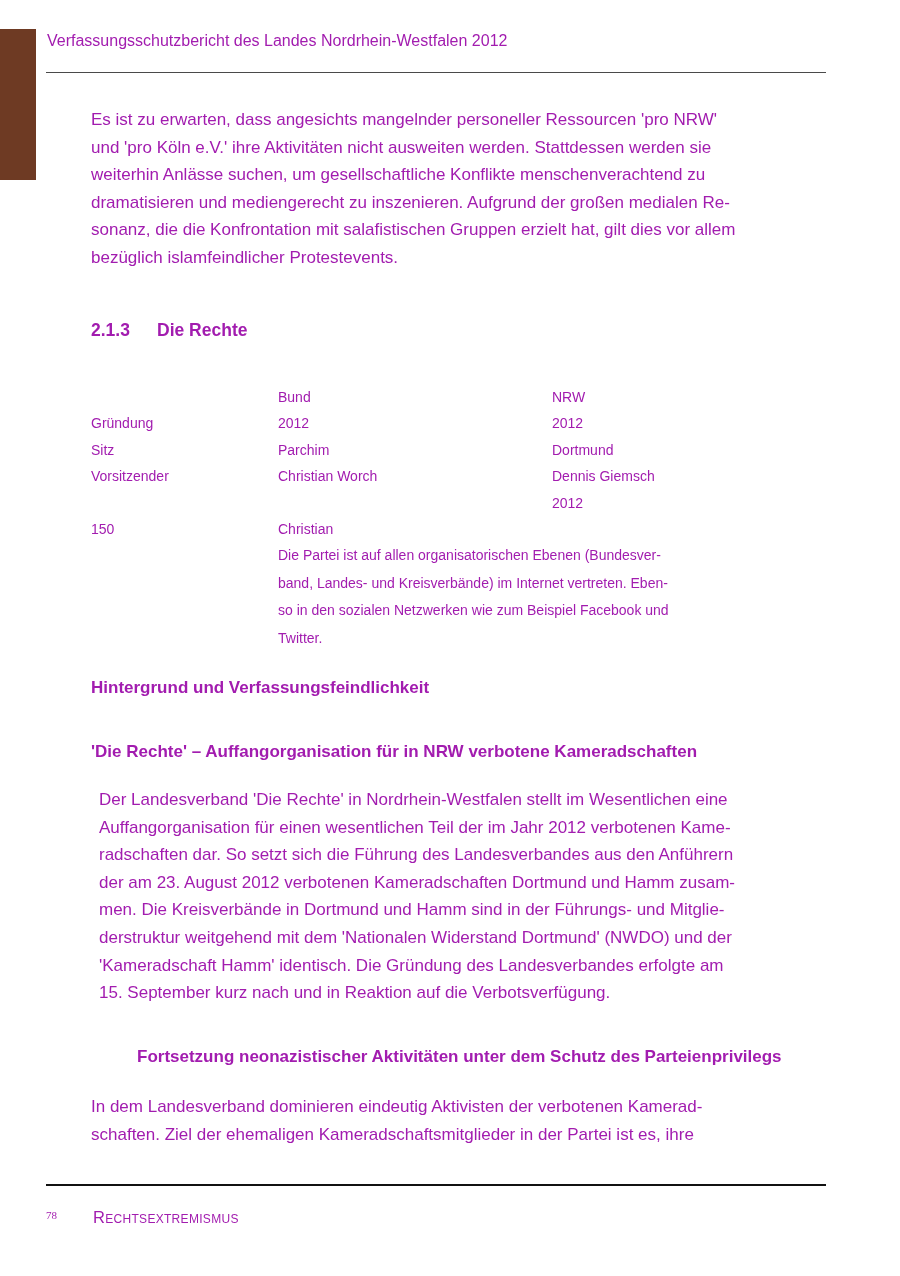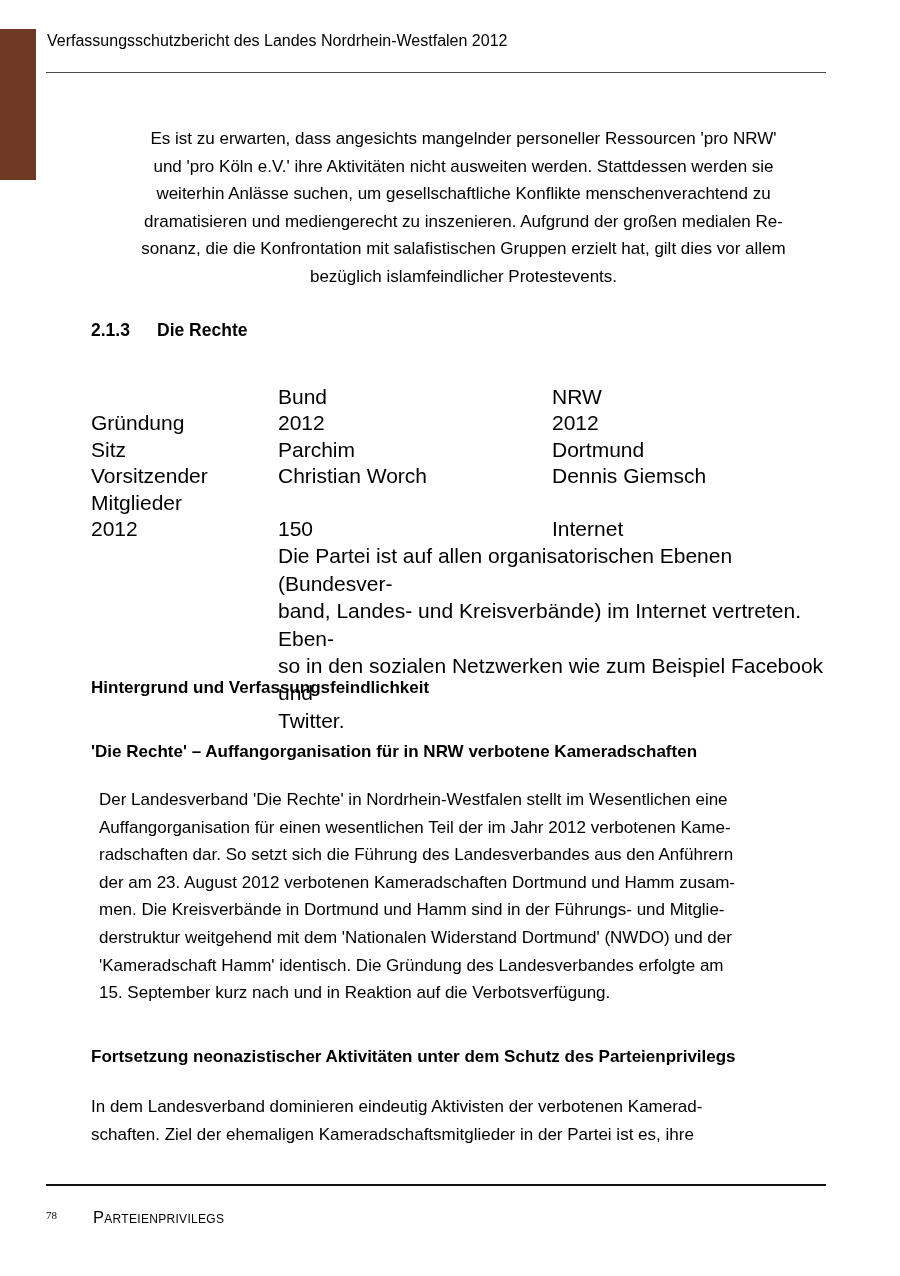--- a/index.html
+++ b/index.html
@@ -6,21 +6,21 @@
     margin: 0;
     padding: 0;
     background: #ffffff;
   }
   .page {
     position: relative;
     width: 900px;
     height: 1268px;
     background: #ffffff;
     font-family: "Liberation Sans", "DejaVu Sans", sans-serif;
-    color: #000000;
+    color: #a21caf;
     overflow: hidden;
   }
   .thumb-marker {
     position: absolute;
     left: 0;
     top: 29px;
     width: 36px;
     height: 151px;
   }
   .header-title {
@@ -48,21 +48,21 @@
     background: #111111;
   }
   .bodytext {
     position: absolute;
     left: 91px;
     width: 745px;
     font-size: 17px;
     line-height: 27.6px;
     white-space: pre-line;
   }
-  .para-intro       { top: 125px; text-align: center; }
+  .para-intro       { top: 106px; }
   .para-auffang     { top: 786px; margin-left: 8px; }
   .para-fortsetzung { top: 1093px; }
   .section-heading {
     position: absolute;
     left: 91px;
     top: 320px;
     font-size: 17.5px;
     font-weight: bold;
     white-space: nowrap;
   }
@@ -73,29 +73,29 @@
   .sub-heading {
     position: absolute;
     left: 91px;
     font-size: 17px;
     font-weight: bold;
     white-space: nowrap;
     text-align: right;
   }
   .h-hintergrund { top: 678px; }
   .h-auffang     { top: 742px; }
-  .h-fortsetzung { top: 1047px; }
+  .h-fortsetzung { top: 1047px; margin-left: 46px; }
   .infotable {
     position: absolute;
     left: 91px;
     top: 384px;
     width: 745px;
     display: grid;
     grid-template-columns: 187px 274px 1fr;
-    font-size: 21px;
+    font-size: 14px;
     line-height: 26.4px;
   }
   .infotable .cell { white-space: nowrap; }
   .infotable .internet-value {
     grid-column: 2 / 4;
     white-space: pre-line;
     line-height: 27.4px;
   }
   .footer-pagenum {
     position: absolute;
@@ -145,28 +145,27 @@
     <div class="cell">2012</div>
 
     <div class="cell">Sitz</div>
     <div class="cell">Parchim</div>
     <div class="cell">Dortmund</div>
 
     <div class="cell">Vorsitzender</div>
     <div class="cell">Christian Worch</div>
     <div class="cell">Dennis Giemsch</div>
 
-    <div class="cell">Mitglieder</div>
     <div class="cell"></div>
     <div class="cell"></div>
 
     <div class="cell">2012</div>
     <div class="cell">150</div>
 
-    <div class="cell">Internet</div>
+    <div class="cell">Christian</div>
     <div class="internet-value">Die Partei ist auf allen organisatorischen Ebenen (Bundesver-
 band, Landes- und Kreisverbände) im Internet vertreten. Eben-
 so in den sozialen Netzwerken wie zum Beispiel Facebook und
 Twitter.</div>
   </div>
 
   <div class="sub-heading h-hintergrund">Hintergrund und Verfassungsfeindlichkeit</div>
 
   <div class="sub-heading h-auffang">'Die Rechte' – Auffangorganisation für in NRW verbotene Kameradschaften</div>
 
@@ -181,15 +180,15 @@
 
   <div class="sub-heading h-fortsetzung">Fortsetzung neonazistischer Aktivitäten unter dem Schutz des Parteienprivilegs</div>
 
   <div class="bodytext para-fortsetzung">In dem Landesverband dominieren eindeutig Aktivisten der verbotenen Kamerad-
 schaften. Ziel der ehemaligen Kameradschaftsmitglieder in der Partei ist es, ihre</div>
 
   <div class="rule-bottom" style="background: rgb(17, 17, 17);"></div>
 
   <div class="footer-pagenum">78</div>
 
-  <div class="footer-section">Parteienprivilegs</div>
+  <div class="footer-section">Rechtsextremismus</div>
 
 </div>
 
 </body></html>

